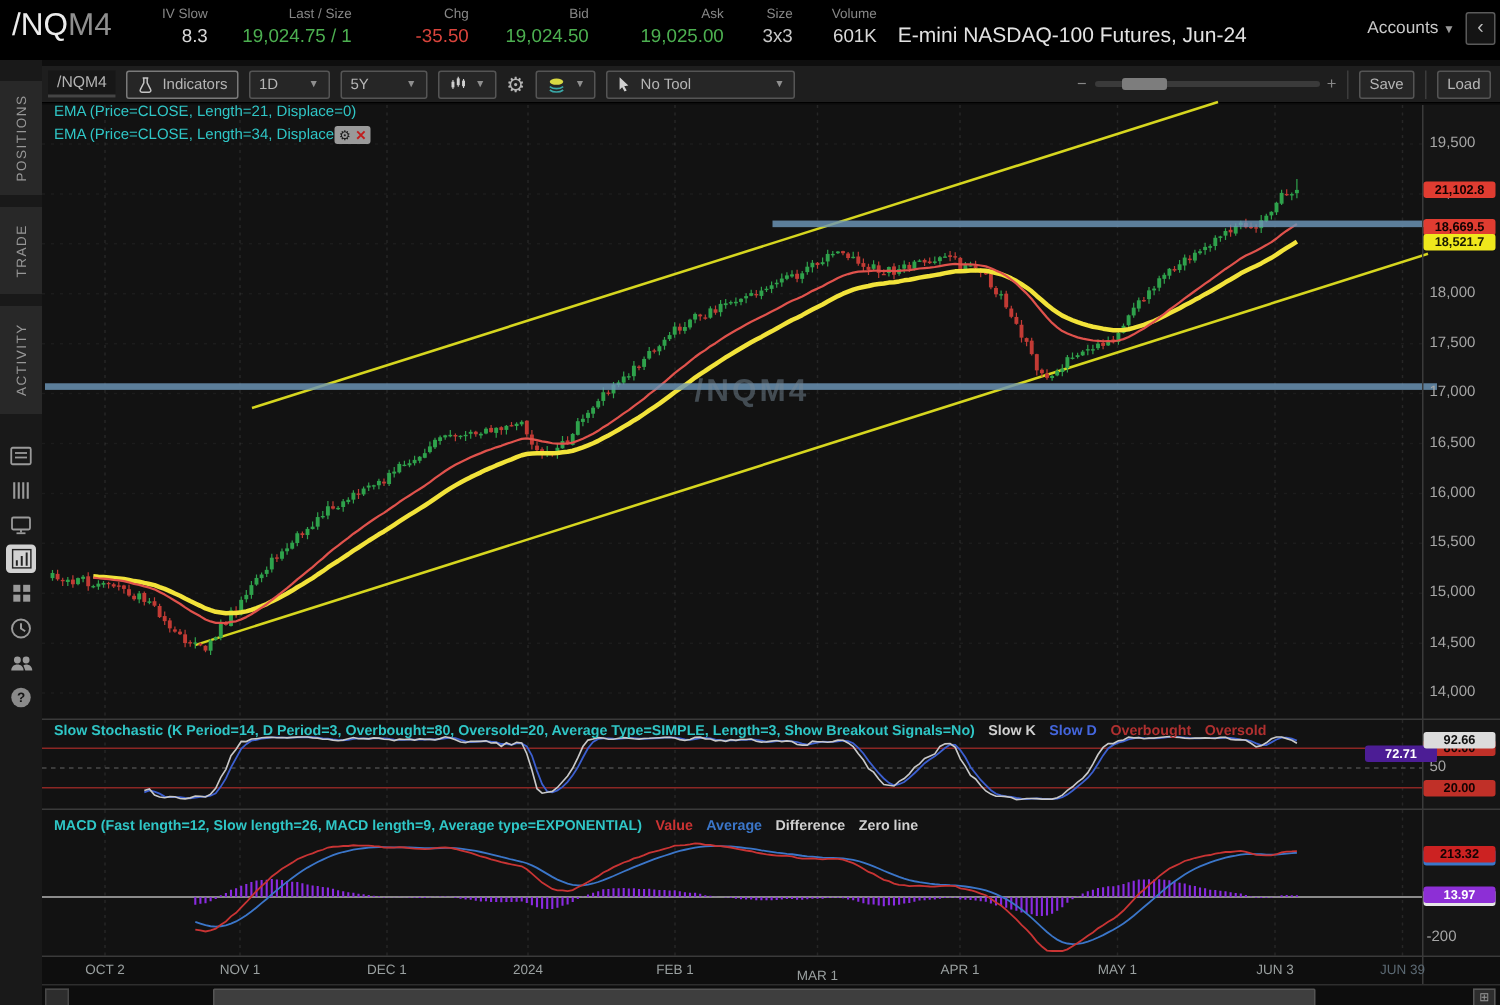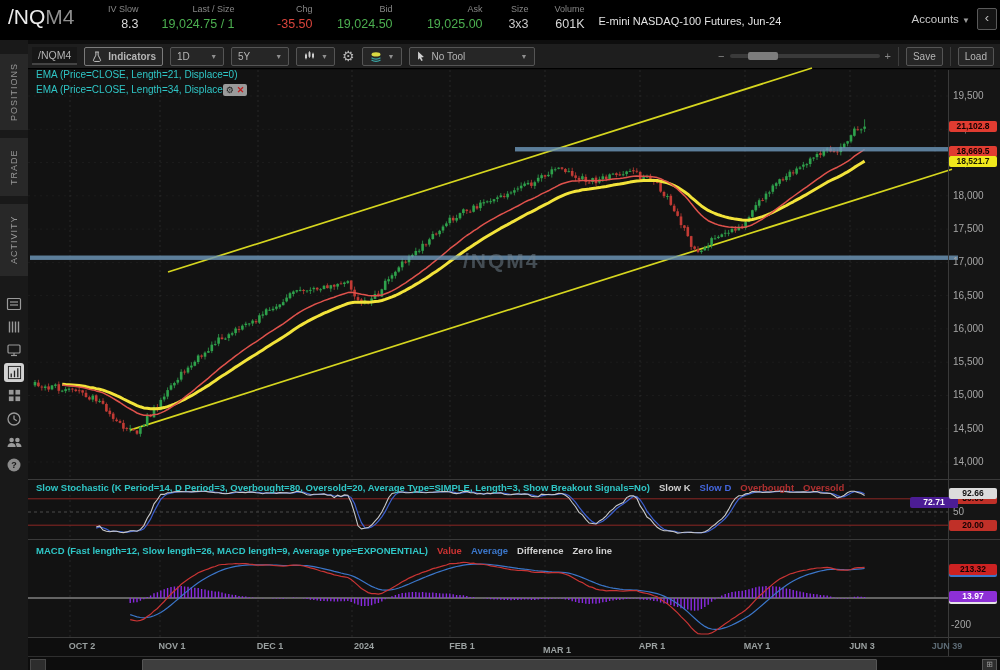--- a/index.html
+++ b/index.html
@@ -4,53 +4,53 @@
 <style>
   html,body{margin:0;padding:0;background:#000;font-family:"Liberation Sans",sans-serif;}
   #app{position:relative;width:1000px;height:670px;background:#0e0e0e;overflow:hidden;}
   
   .qbar{position:absolute;left:0;top:0;width:1000px;height:40px;background:#000;display:flex;}
   .sym{padding:5px 0 0 8px;font-size:21px;color:#ececec;white-space:nowrap;}
   .sym .sfx{color:#8f8f8f;}
   .qcol{display:flex;flex-direction:column;align-items:flex-end;padding-top:4px;}
   .qlbl{font-size:9px;color:#878787;}
   .qval{font-size:12.5px;margin-top:3px;white-space:nowrap;}
-  .qdesc{color:#e3e3e3;font-size:11px;padding:15px 0 0 14px;white-space:nowrap;}
+  .qdesc{color:#e3e3e3;font-size:14px;padding:15px 0 0 14px;white-space:nowrap;}
   .accounts{position:absolute;right:30px;top:13px;color:#c9c9c9;font-size:11.5px;cursor:pointer;}
   .accounts .caret{font-size:8px;color:#9a9a9a;}
   .collapse{position:absolute;right:3px;top:8px;width:18px;height:20px;border:1px solid #5a5a5a;color:#bdbdbd;text-align:center;line-height:18px;border-radius:2px;font-size:13px;background:#141414;cursor:pointer;}
   
   .rail{position:absolute;left:0;top:40px;width:28px;height:630px;background:#191919;}
   .vtab{width:28px;background:#282828;color:#979797;font-size:9px;letter-spacing:1px;writing-mode:vertical-rl;transform:rotate(180deg);display:flex;align-items:center;justify-content:center;margin-bottom:8px;cursor:pointer;}
   .railicons{position:absolute;left:0;top:252px;width:28px;}
   .ricon{width:28px;height:23px;display:flex;align-items:center;justify-content:center;cursor:pointer;}
   .ricon .activebox{width:20px;height:19px;background:#d2d2d2;border-radius:3px;display:flex;align-items:center;justify-content:center;}
   
   .tbar{position:absolute;left:28px;top:44px;width:972px;height:25px;background:#1e1e1e;display:flex;align-items:center;gap:7px;padding-left:4px;box-sizing:border-box;border-bottom:1px solid #000;}
   .symtab{color:#b3b3b3;font-size:10.5px;padding:2px 6px;background:#171717;border-bottom:2px solid #444;}
   .tbtn{height:17px;background:#262626;border:1px solid #555;border-radius:2px;color:#b5b5b5;font-size:10px;display:flex;align-items:center;gap:5px;padding:0 6px;cursor:pointer;white-space:nowrap;}
-  .tbtn.ind{border-color:#7a7a7a;font-weight:bold;}
+  .tbtn.ind{border-color:#7a7a7a;}
   .caret{font-size:7px;color:#8f8f8f;}
   .gear{font-size:14px;color:#b5b5b5;cursor:pointer;line-height:1;}
   .vsep{width:1px;height:19px;background:#3c3c3c;}
   .slider{display:flex;align-items:center;gap:5px;margin-left:auto;color:#888;font-size:11px;}
   .strack{position:relative;width:150px;height:4px;background:#3a3a3a;border-radius:2px;}
   .sthumb{position:absolute;left:18px;top:-2px;width:30px;height:8px;background:#7d7d7d;border-radius:2px;cursor:pointer;}
   
   .chartbg{position:absolute;left:28px;top:70px;width:920px;height:567px;background:#121212;}
   .axisbg{position:absolute;left:948px;top:70px;width:52px;height:567px;background:#151515;}
   #chart-svg{position:absolute;left:0;top:0;z-index:2;}
   .wm{position:absolute;left:463px;top:249px;z-index:3;font-size:21px;font-weight:bold;letter-spacing:2px;color:rgba(116,133,148,0.5);}
   .emalbl{position:absolute;z-index:4;font-size:10px;color:#2fc6c6;white-space:nowrap;}
   .chip{display:inline-flex;align-items:center;gap:3px;background:#9a9a9a;border-radius:2px;padding:0 3px;height:12px;vertical-align:middle;cursor:pointer;}
   .chip .g{font-size:9px;color:#1c1c1c;line-height:1;}
   .chip .x{font-size:9px;color:#c21d1d;font-weight:bold;line-height:1;}
   .phead{position:absolute;z-index:4;font-size:9.5px;font-weight:bold;color:#2fc6c6;white-space:nowrap;display:flex;gap:9px;}
   .ticklbl{position:absolute;z-index:3;font-size:10px;color:#a6a6a6;white-space:nowrap;}
-  .tlbl{position:absolute;z-index:3;font-size:9px;font-weight:bold;color:#9aa0a0;transform:translateX(-50%);white-space:nowrap;margin-left:12px;}
+  .tlbl{position:absolute;z-index:3;font-size:9px;font-weight:normal;color:#9aa0a0;transform:translateX(-50%);white-space:nowrap;}
   .bub{position:absolute;z-index:5;width:48px;height:11px;line-height:11px;border-radius:2px;font-size:8.5px;font-weight:bold;text-align:center;}
   
   .sbar{position:absolute;left:28px;top:656px;width:972px;height:14px;background:#0d0d0d;border-top:1px solid #2e2e2e;}
   .sbtnL{position:absolute;left:2px;top:2px;width:14px;height:10px;background:#2d2d2d;border:1px solid #484848;}
   .sthumb2{position:absolute;left:114px;top:2px;width:733px;height:10px;background:#3e3e3e;border:1px solid #555;border-radius:1px;cursor:pointer;}
   .sbtnR{position:absolute;right:3px;top:2px;width:13px;height:10px;background:#2d2d2d;border:1px solid #565656;color:#999;font-size:8px;line-height:9px;text-align:center;}
 </style>
 </head>
 <body>
 

